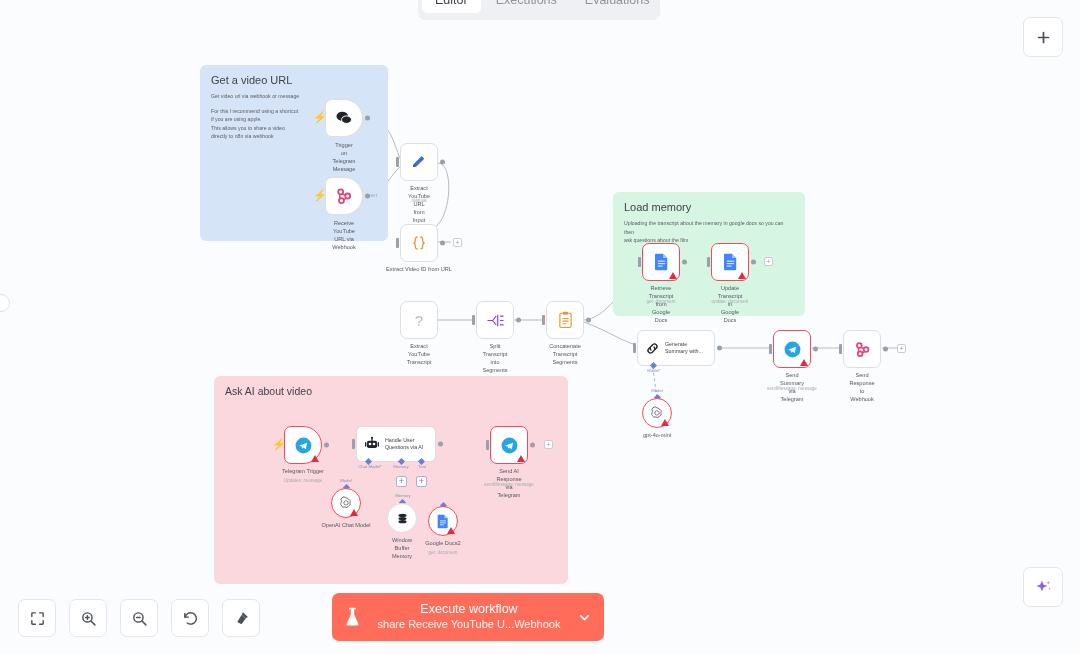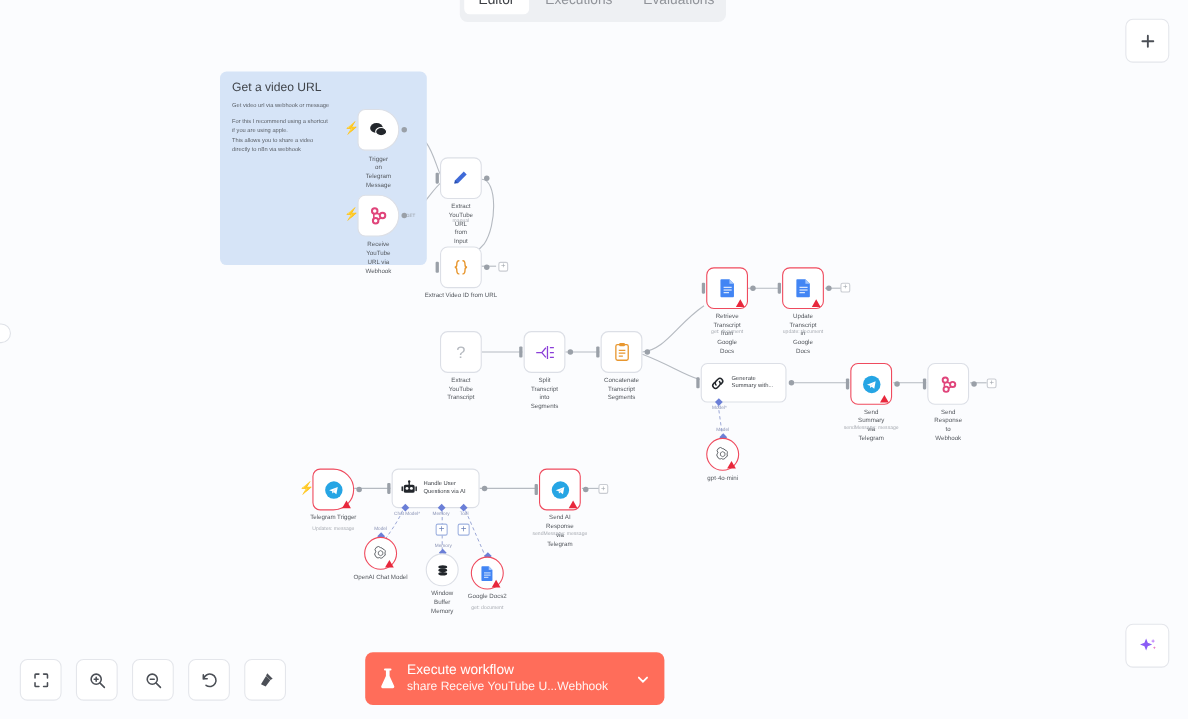--- a/index.html
+++ b/index.html
@@ -118,21 +118,21 @@
   .tbtn {
     width: 38px; height: 38px; background: #fff;
     border: 1px solid #e4e6eb; border-radius: 7px;
     display: flex; align-items: center; justify-content: center; color: #4b4f56;
   }
   #execute-btn {
     position: absolute; left: 332px; bottom: 13px;
     width: 272px; height: 48px; background: #ff6d5a; border-radius: 7px;
     display: flex; align-items: center; gap: 9px; padding: 0 12px; color: #fff;
   }
-  #execute-btn .etxt { flex: 1; line-height: 1.25; }
+  #execute-btn .etxt { flex: 1; line-height: 1.25; text-align: center; }
   #execute-btn .e1 { font-size: 12.5px; }
   #execute-btn .e2 { font-size: 11px; opacity: .92; }
   #chat-btn {
     position: absolute; left: 617px; bottom: 13px;
     width: 128px; height: 48px; background: #fff;
     border: 1px solid #dcdfe6; border-radius: 7px;
     display: flex; align-items: center; justify-content: center; gap: 9px;
     font-size: 13px; color: #2f3338;
   }
   svg.wire { position: absolute; inset: 0; width: 1080px; height: 654px; pointer-events: none; }
@@ -189,20 +189,28 @@
   </div>
 
   <div class="sticky" id="note-blue">
     <h3>Get a video URL</h3>
     <p>Get video url via webhook or message</p>
     <p style="white-space:pre-line">For this I recommend using a shortcut
 if you are using apple.
 This allows you to share a video
 directly to n8n via webhook</p>
   </div>
+  <div class="sticky" id="note-green">
+    <h3>Load memory</h3>
+    <p style="white-space:pre-line">Uploading the transcript about the memary in google docs so you can then
+ask questions about the film</p>
+  </div>
+  <div class="sticky" id="note-pink">
+    <h3>Ask AI about video</h3>
+  </div>
 
   <div id="edge-ghost"></div>
 
   <div class="node" style="left:325px; top:99px;">
     <div class="nbox trig">
       <span class="bolt">⚡</span>
       <svg width="20" height="20" viewBox="0 0 24 24">
         <ellipse cx="10" cy="10" rx="7" ry="5.5" fill="#22262b"></ellipse>
         <ellipse cx="15" cy="14" rx="6" ry="4.5" fill="#22262b" stroke="#fff" stroke-width="1.2"></ellipse>
       </svg>

